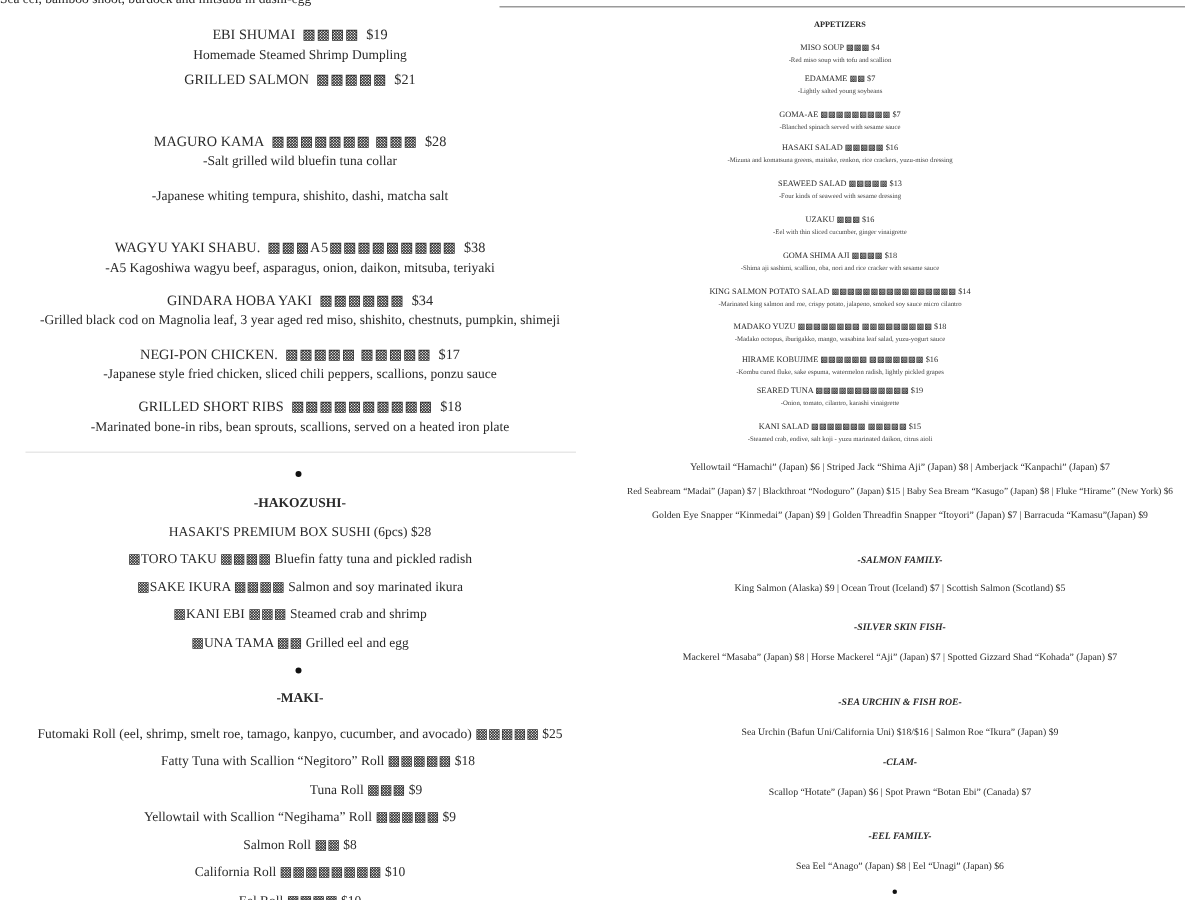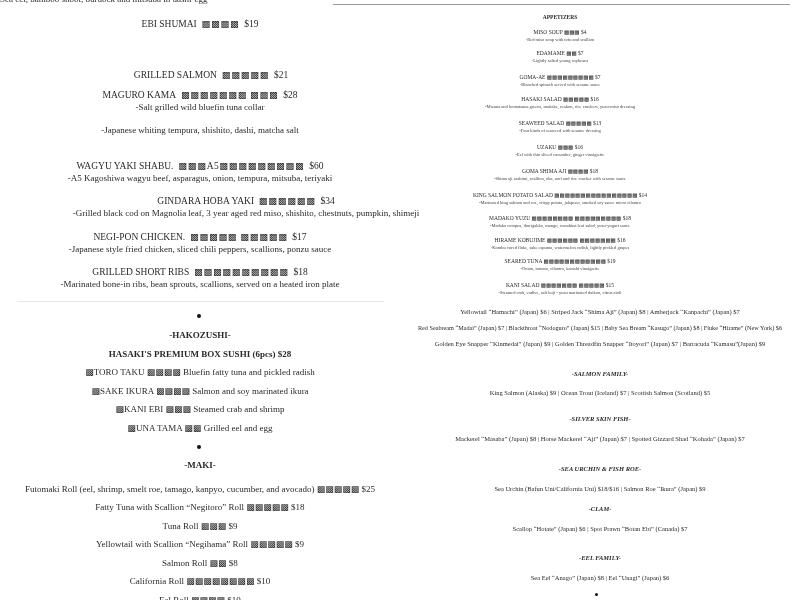--- a/index.html
+++ b/index.html
@@ -3,21 +3,21 @@
   <meta charset="utf-8">
   <style>
     html, body { margin:0; padding:0; }
     body {
       width:800px; height:600px; overflow:hidden; background:#ffffff;
       font-family:"Liberation Serif","DejaVu Serif",serif; color:#2a2a2a;
       position:relative;
     }
     .jp { letter-spacing:0.5px; }
     
-    .l-item { position:absolute; left:0; width:400px; text-align:center; }
+    .l-item { position:absolute; left:0; width:400px; text-align:center;font-family:Liberation Serif, serif; }
     .l-title { font-size:9.5px; line-height:12px; }
     .l-desc { font-size:9px; line-height:12px; }
     .l-cut { position:absolute; left:0; width:400px; top:-7px; font-size:9px; }
     .dot { position:absolute; width:4px; height:4px; border-radius:2px; background:#111; }
     .sec { position:absolute; left:0; width:400px; text-align:center; font-weight:bold; font-size:9px; }
     .box { position:absolute; left:0; width:400px; text-align:center; font-size:9px; }
     .hr-faint { position:absolute; left:17px; width:367px; top:301px; height:1px; background:#e8e8e8; }
     .hr-top { position:absolute; left:333px; width:457px; top:4px; height:1px; background:#9a9a9a; }
     
     .r-head { position:absolute; left:405px; width:310px; text-align:center; font-size:5.5px; font-weight:bold; }
@@ -27,64 +27,65 @@
     .r-line { position:absolute; left:400px; width:400px; text-align:center; font-size:6.5px; }
     .r-sec { position:absolute; left:400px; width:400px; text-align:center; font-style:italic; font-weight:bold; font-size:6.5px; }
   </style>
 </head>
 <body>
 
 <div class="l-cut" style="top:-6px;">Sea eel, bamboo shoot, burdock and mitsuba in dashi-egg</div>
 
 <div class="l-item" style="top:18px;">
   <div class="l-title"><span>EBI SHUMAI</span>&nbsp; <span class="jp">▩▩▩▩</span>&nbsp; <span>$19</span></div>
+  <div class="l-desc">Homemade Steamed Shrimp Dumpling</div>
 </div>
-<div class="l-item" style="top:69px;margin-left:11px;">
+<div class="l-item" style="top:48px;">
   <div class="l-title"><span>GRILLED SALMON</span>&nbsp; <span class="jp">▩▩▩▩▩</span>&nbsp; <span>$21</span></div>
 </div>
 <div class="l-item" style="top:89px;">
   <div class="l-title"><span>MAGURO KAMA</span>&nbsp; <span class="jp">▩▩▩▩▩▩▩ ▩▩▩</span>&nbsp; <span>$28</span></div>
   <div class="l-desc">-Salt grilled wild bluefin tuna collar</div>
 </div>
 <div class="l-item" style="top:124px;">
   <div class="l-desc">-Japanese whiting tempura, shishito, dashi, matcha salt</div>
 </div>
 <div class="l-item" style="top:160px;">
-  <div class="l-title"><span>WAGYU YAKI SHABU.</span>&nbsp; <span class="jp">▩▩▩A5▩▩▩▩▩▩▩▩▩</span>&nbsp; <span>$60</span></div>
-  <div class="l-desc">-A5 Kagoshiwa wagyu beef, asparagus, onion, tempura, mitsuba, teriyaki</div>
+  <div class="l-title"><span>WAGYU YAKI SHABU.</span>&nbsp; <span class="jp">▩▩▩A5▩▩▩▩▩▩▩▩▩</span>&nbsp; <span>$38</span></div>
+  <div class="l-desc">-A5 Kagoshiwa wagyu beef, asparagus, onion, daikon, mitsuba, teriyaki</div>
 </div>
-<div class="l-item" style="top:195px;margin-left:46px;">
+<div class="l-item" style="top:195px;">
   <div class="l-title"><span>GINDARA HOBA YAKI</span>&nbsp; <span class="jp">▩▩▩▩▩▩</span>&nbsp; <span>$34</span></div>
   <div class="l-desc">-Grilled black cod on Magnolia leaf, 3 year aged red miso, shishito, chestnuts, pumpkin, shimeji</div>
 </div>
 <div class="l-item" style="top:231px;">
   <div class="l-title"><span>NEGI-PON CHICKEN.</span>&nbsp; <span class="jp">▩▩▩▩▩ ▩▩▩▩▩</span>&nbsp; <span>$17</span></div>
   <div class="l-desc">-Japanese style fried chicken, sliced chili peppers, scallions, ponzu sauce</div>
 </div>
 <div class="l-item" style="top:266px;">
   <div class="l-title"><span>GRILLED SHORT RIBS</span>&nbsp; <span class="jp">▩▩▩▩▩▩▩▩▩▩</span>&nbsp; <span>$18</span></div>
   <div class="l-desc">-Marinated bone-in ribs, bean sprouts, scallions, served on a heated iron plate</div>
 </div>
 
 <div class="hr-faint"></div>
 <div class="dot" style="left:197px; top:314px;"></div>
 
 <div class="sec" style="top:330px;">-HAKOZUSHI-</div>
-<div class="box" style="top:349px;font-weight:bold;">HASAKI'S PREMIUM BOX SUSHI (6pcs)  $28</div>
+<div class="box" style="top:349px;">HASAKI'S PREMIUM BOX SUSHI (6pcs)  $28</div>
 <div class="box" style="top:367px;">▩TORO TAKU ▩▩▩▩ Bluefin fatty tuna and pickled radish</div>
 <div class="box" style="top:386px;">▩SAKE IKURA ▩▩▩▩ Salmon and soy marinated ikura</div>
 <div class="box" style="top:404px;">▩KANI EBI ▩▩▩ Steamed crab and shrimp</div>
 <div class="box" style="top:423px;font-family:Liberation Serif, serif;">▩UNA TAMA ▩▩ Grilled eel and egg</div>
 
 <div class="dot" style="left:197px; top:445px;"></div>
 
 <div class="sec" style="top:460px;">-MAKI-</div>
 <div class="box" style="top:484px;">Futomaki Roll (eel, shrimp, smelt roe, tamago, kanpyo, cucumber, and avocado)  ▩▩▩▩▩  $25</div>
-<div class="box" style="top:502px;">Fatty Tuna with Scallion “Negitoro” Roll  ▩▩▩▩▩  $18</div>
-<div class="box" style="top:521px;">Tuna Roll  ▩▩▩  $9</div>
+<div class="box" style="top:502px;padding-left:12px;">Fatty Tuna with Scallion “Negitoro” Roll  ▩▩▩▩▩  $18</div>
+<div class="box" style="top:521px;padding-left:44px;">Tuna Roll  ▩▩▩  $9</div>
 <div class="box" style="top:539px;">Yellowtail with Scallion “Negihama” Roll  ▩▩▩▩▩  $9</div>
 <div class="box" style="top:558px;">Salmon Roll  ▩▩  $8</div>
 <div class="box" style="top:576px;">California Roll  ▩▩▩▩▩▩▩▩  $10</div>
 <div class="box" style="top:595px;">Eel Roll  ▩▩▩▩  $10</div>
 
 <div class="hr-top"></div>
 <div class="r-head" style="top:14px;">APPETIZERS</div>
 
 <div class="r-item" style="top:29px;">
     <div class="r-title">MISO SOUP  ▩▩▩   $4</div>

